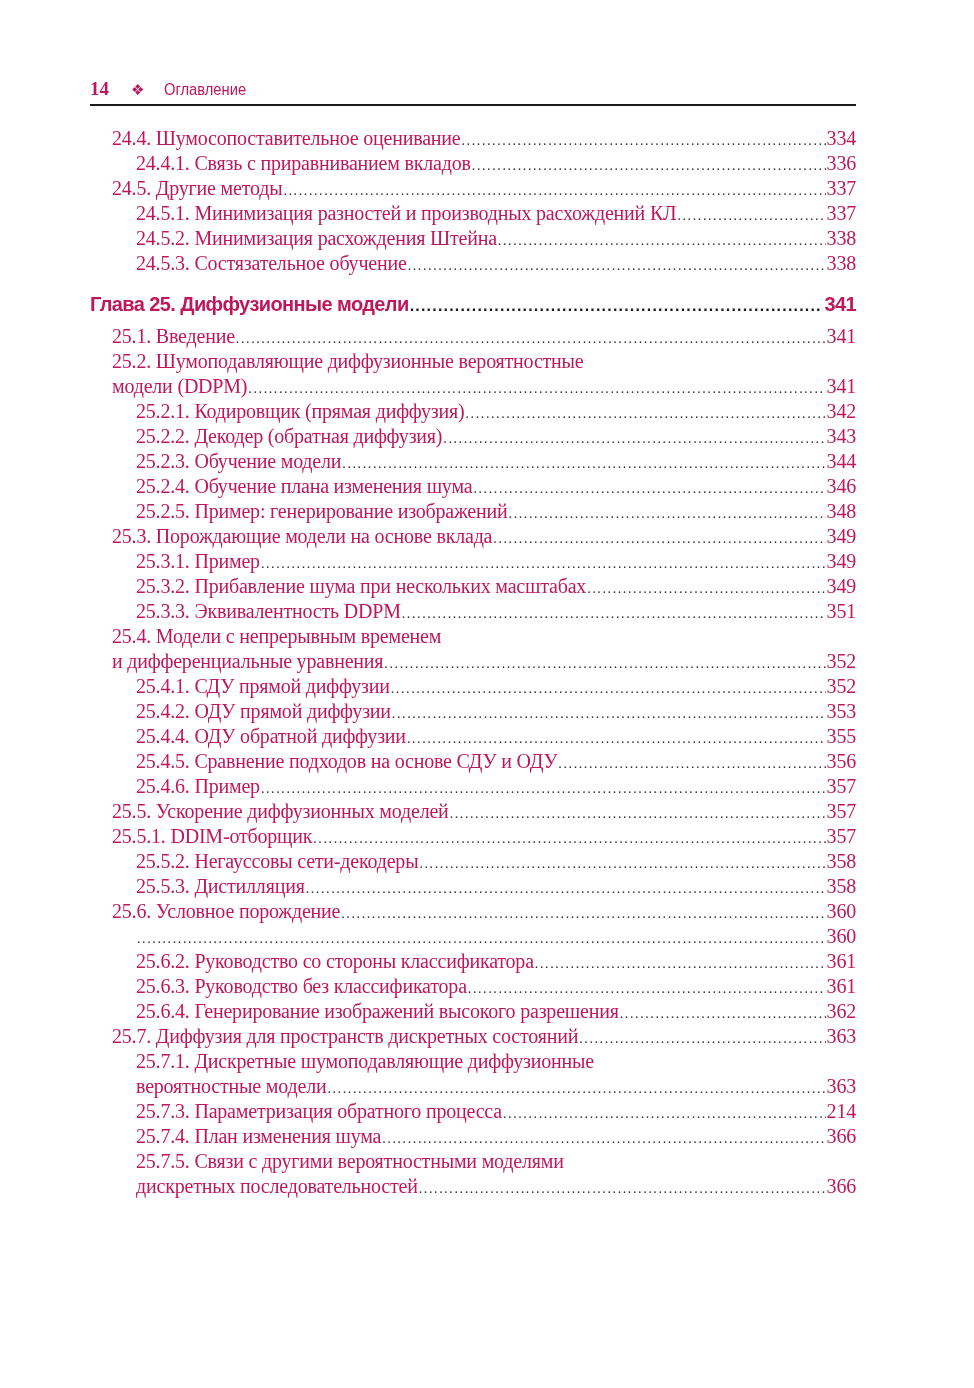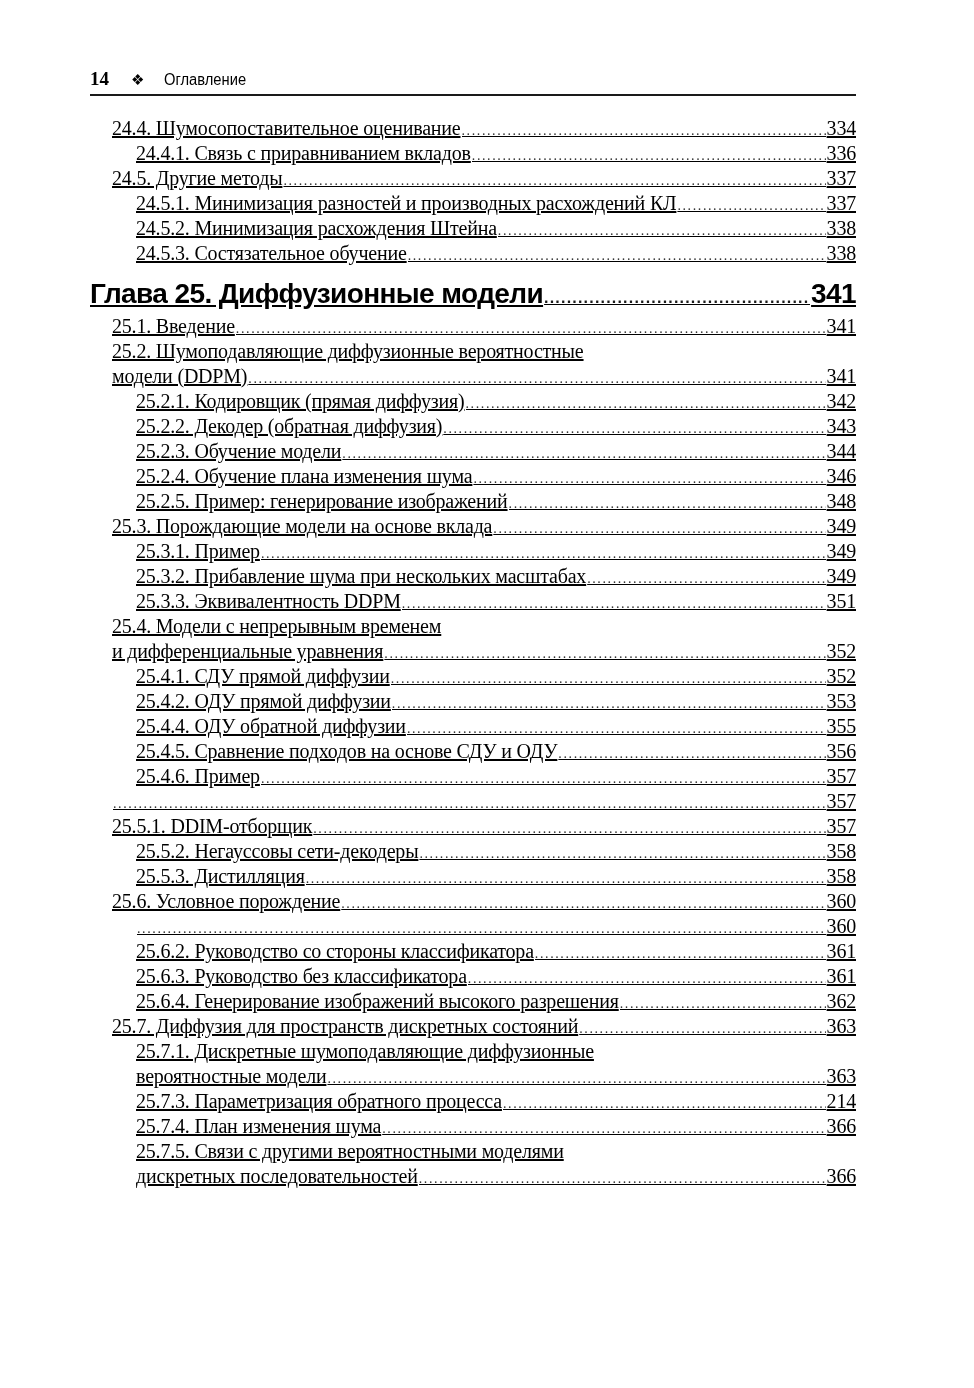--- a/index.html
+++ b/index.html
@@ -1,38 +1,38 @@
 <!DOCTYPE html>
 <html><head>
 <meta charset="utf-8">
 <style>
   html, body { margin: 0; padding: 0; background: #ffffff; }
   body { width: 974px; height: 1388px; position: relative; overflow: hidden; }
   .page {
-    position: absolute; left: 90px; top: 68px; width: 766px;
+    position: absolute; left: 90px; top: 78px; width: 766px;
     font-family: "Liberation Serif", "DejaVu Serif", serif;
-    color: #000000;
+    color: #be185d;
   }
   .running-head {
     display: flex; align-items: baseline; height: 24px;
     border-bottom: 2px solid #1a1a1a; padding-bottom: 2px;
   }
   .rh-num { font-family: "Liberation Serif", serif; font-weight: bold; font-size: 19px; }
   .rh-orn { font-family: "DejaVu Sans", sans-serif; font-size: 15px; margin: 0 20px 0 22px; }
   .rh-title { font-family: "Liberation Sans", sans-serif; font-size: 16px; transform: scaleX(0.92); transform-origin: left; }
   .toc { margin-top: 20px; }
   .row {
     display: flex; align-items: baseline; height: 25px; line-height: 25px;
-    font-size: 20px; letter-spacing: -0.2px; text-decoration: underline;
+    font-size: 20px; letter-spacing: -0.2px;
   }
   .row.l1 { padding-left: 22px; }
   .row.l2 { padding-left: 46px; }
   .row.chapter {
     font-family: "Liberation Sans", "DejaVu Sans", sans-serif; font-weight: bold;
-    font-size: 28px; height: 36px; line-height: 36px; margin-top: 10px; margin-bottom: 2px;
+    font-size: 20px; height: 36px; line-height: 36px; margin-top: 10px; margin-bottom: 2px;
     letter-spacing: -0.6px;
   }
   .row .label { white-space: nowrap; flex: 0 0 auto; }
   .row .leader {
     flex: 1 1 auto; overflow: hidden; white-space: nowrap; margin: 0 1px;
     font-size: 14px; letter-spacing: 1.6px; color: #333;
   }
   .row.chapter .leader { font-size: 16px; letter-spacing: 1.2px; color: #1a1a1a; }
   .row .leader::after { content: "........................................................................................................................................................................................................"; }
   .row .page-num { flex: 0 0 auto; white-space: nowrap; }
@@ -217,20 +217,21 @@
       </div>
       <div>
         <div class="row l2">
           <span class="label">25.4.6. Пример</span>
           <span class="leader"></span>
           <span class="page-num">357</span>
         </div>
       </div>
       <div>
         <div class="row l1">
+          <span class="label">25.5. Ускорение диффузионных моделей</span>
           <span class="leader"></span>
           <span class="page-num">357</span>
         </div>
       </div>
       <div>
         <div class="row l1">
           <span class="label">25.5.1. DDIM-отборщик</span>
           <span class="leader"></span>
           <span class="page-num">357</span>
         </div>

